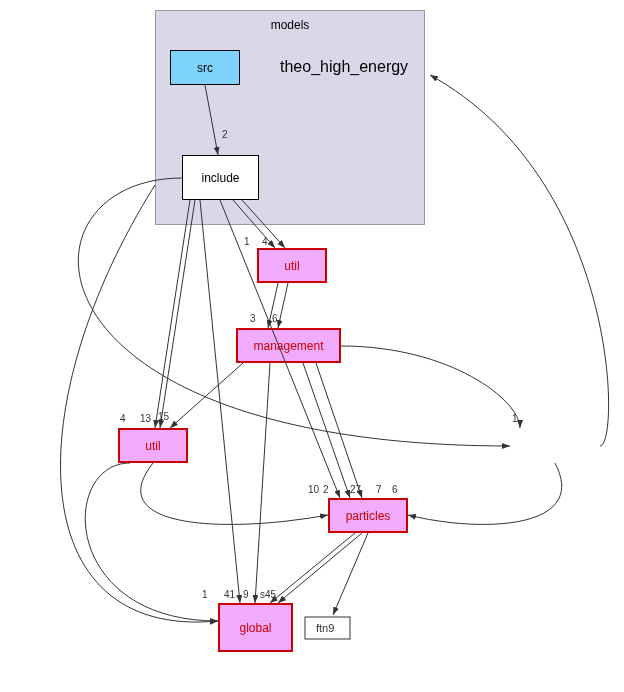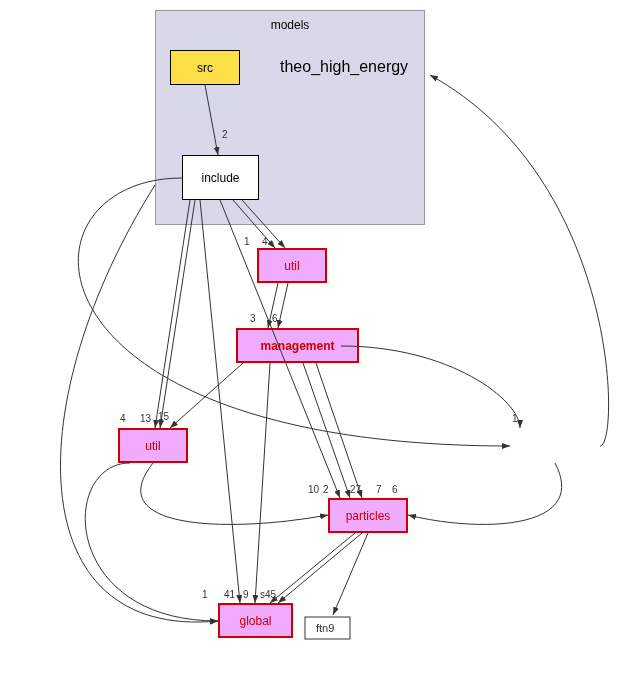--- a/index.html
+++ b/index.html
@@ -62,21 +62,21 @@
     
     .theo-label {
       position: absolute;
       top: 58px;
       left: 280px;
       font-size: 16px;
     }
     
     .src-box {
       position: absolute;
-      background: #fde047;
+      background: #7dd3fc;
       border: 1px solid #000;
       left: 170px;
       top: 50px;
       width: 70px;
       height: 35px;
       display: flex;
       align-items: center;
       justify-content: center;
     }
     
@@ -102,28 +102,28 @@
   <div class="models-label">models</div>
 
   <div class="theo-label">theo_high_energy</div>
 
   <div class="src-box node normal-border">src</div>
 
   <div class="include-box node normal-border">include</div>
 
   <div class="node red-border" style="left:257px; top:248px; width:70px; height:35px;">util</div>
 
-  <div class="node red-border" style="left:236px; top:328px; width:123px; height:35px;font-weight:bold;">management</div>
+  <div class="node red-border" style="left:236px; top:328px; width:105px; height:35px;">management</div>
 
   <div class="node red-border" style="left:118px; top:428px; width:70px; height:35px;">util</div>
 
 
   <div class="node red-border" style="left:328px; top:498px; width:80px; height:35px;">particles</div>
 
-  <div class="node red-border" style="left:218px; top:603px; width:75px; height:35px;">global</div>
+  <div class="node red-border" style="left:218px; top:603px; width:75px; height:49px;">global</div>
 
   <svg class="connections">
     <defs>
       <marker id="arrowhead" markerWidth="8" markerHeight="6" refX="8" refY="3" orient="auto">
         <polygon points="0 0, 8 3, 0 6" fill="#333"></polygon>
       </marker>
     </defs>
 
     <line x1="205" y1="85" x2="218" y2="155" stroke="#333" stroke-width="1" marker-end="url(#arrowhead)"></line>
     <text x="222" y="138" font-size="10" fill="#333">2</text>

